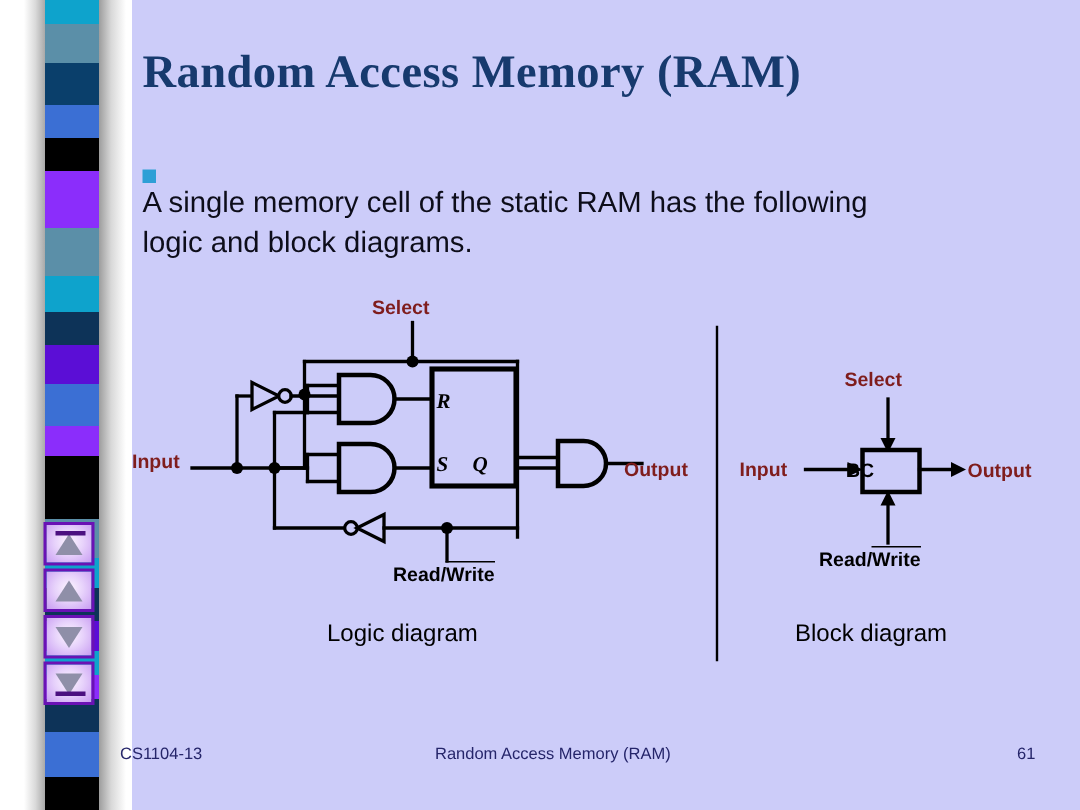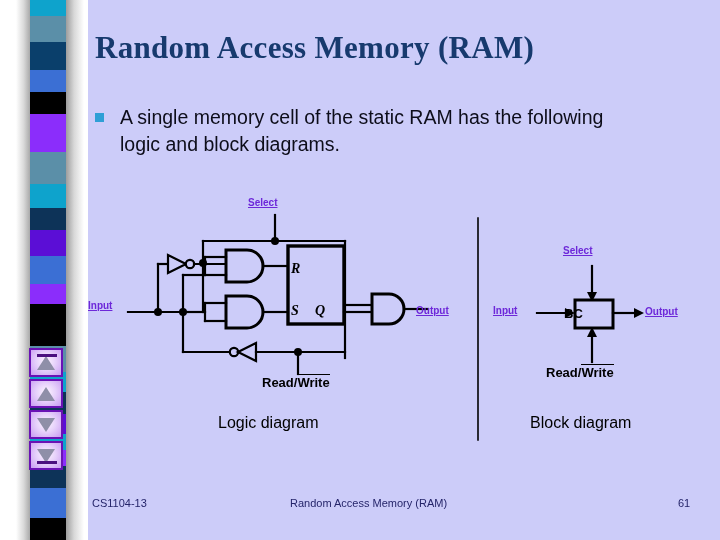--- a/index.html
+++ b/index.html
@@ -83,20 +83,21 @@
     letter-spacing: 0.3px;
   }
 
   
   #bullet-row {
     position: absolute;
     left: 95px; top: 104px;
     width: 560px;
     display: flex;
     align-items: flex-start;
+    flex-direction: column;
   }
   #bullet-marker {
     width: 9px; height: 9px;
     background: #2e9fd6;
     margin-top: 9px;
     margin-right: 16px;
     flex: 0 0 auto;
   }
   #bullet-text {
     font-size: 19.5px;
@@ -108,24 +109,23 @@
   
   #diagram {
     position: absolute;
     left: 0; top: 0;
     width: 720px; height: 540px;
   }
 
   
   .lbl {
     position: absolute;
-    color: #6d28d9;
-    font-size: 10px;
+    color: #7f1d1d;
+    font-size: 13px;
     white-space: nowrap;
-    text-decoration: underline;
   }
   .lbl.b { font-weight: bold; }
   .caption {
     position: absolute;
     font-size: 16px;
     color: #000000;
     white-space: nowrap;
   }
   .ital {
     font-family: "Liberation Serif", serif;
@@ -134,21 +134,21 @@
     font-size: 14px;
   }
   .ovl { border-top: 1.6px solid #000; padding-top: 0px; }
 
   #footer-left, #footer-center, #footer-right {
     position: absolute;
     font-size: 11px;
     color: #25256a;
     white-space: nowrap;
   }
-  #footer-left   { left: 92px;  top: 497px; }
+  #footer-left   { left: 80px;  top: 497px; }
   #footer-center { left: 290px; top: 497px; }
   #footer-right  { left: 678px; top: 497px; }
 </style>
 </head>
 <body>
 
 <div id="slide" style="background: rgb(204, 204, 249);">
 
   <div id="sidebar">
     <div id="sidebar-bands">

